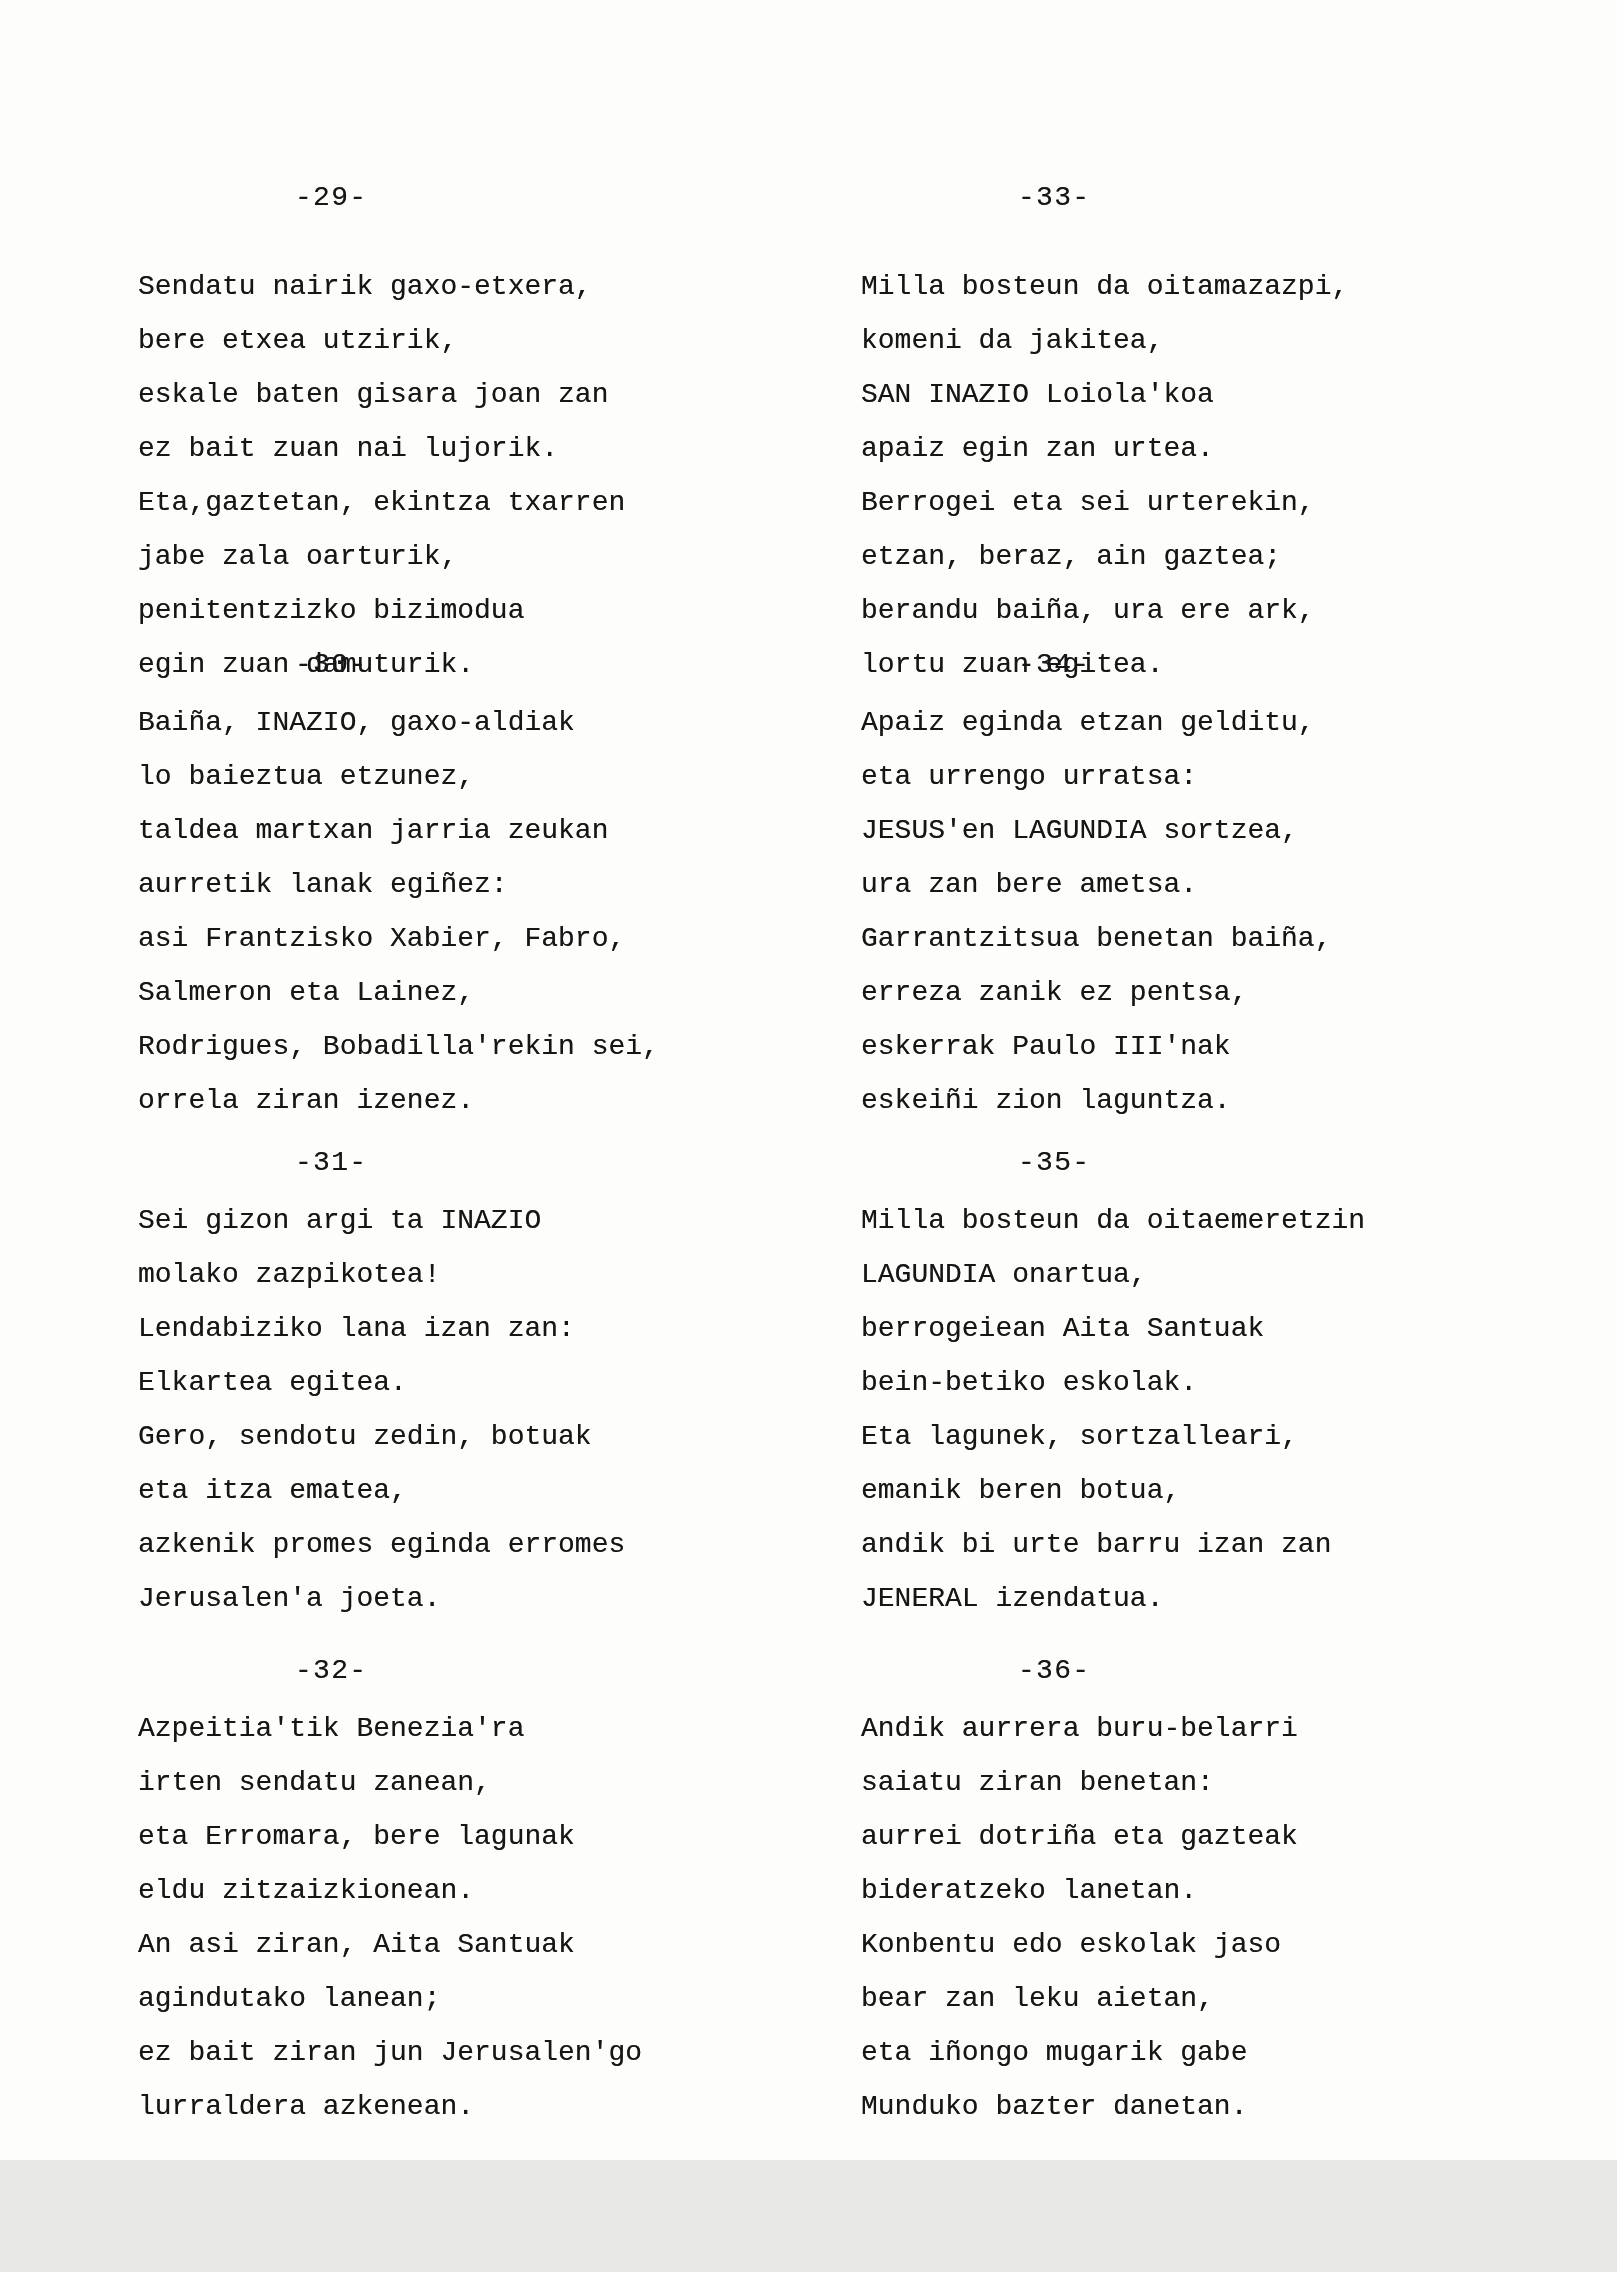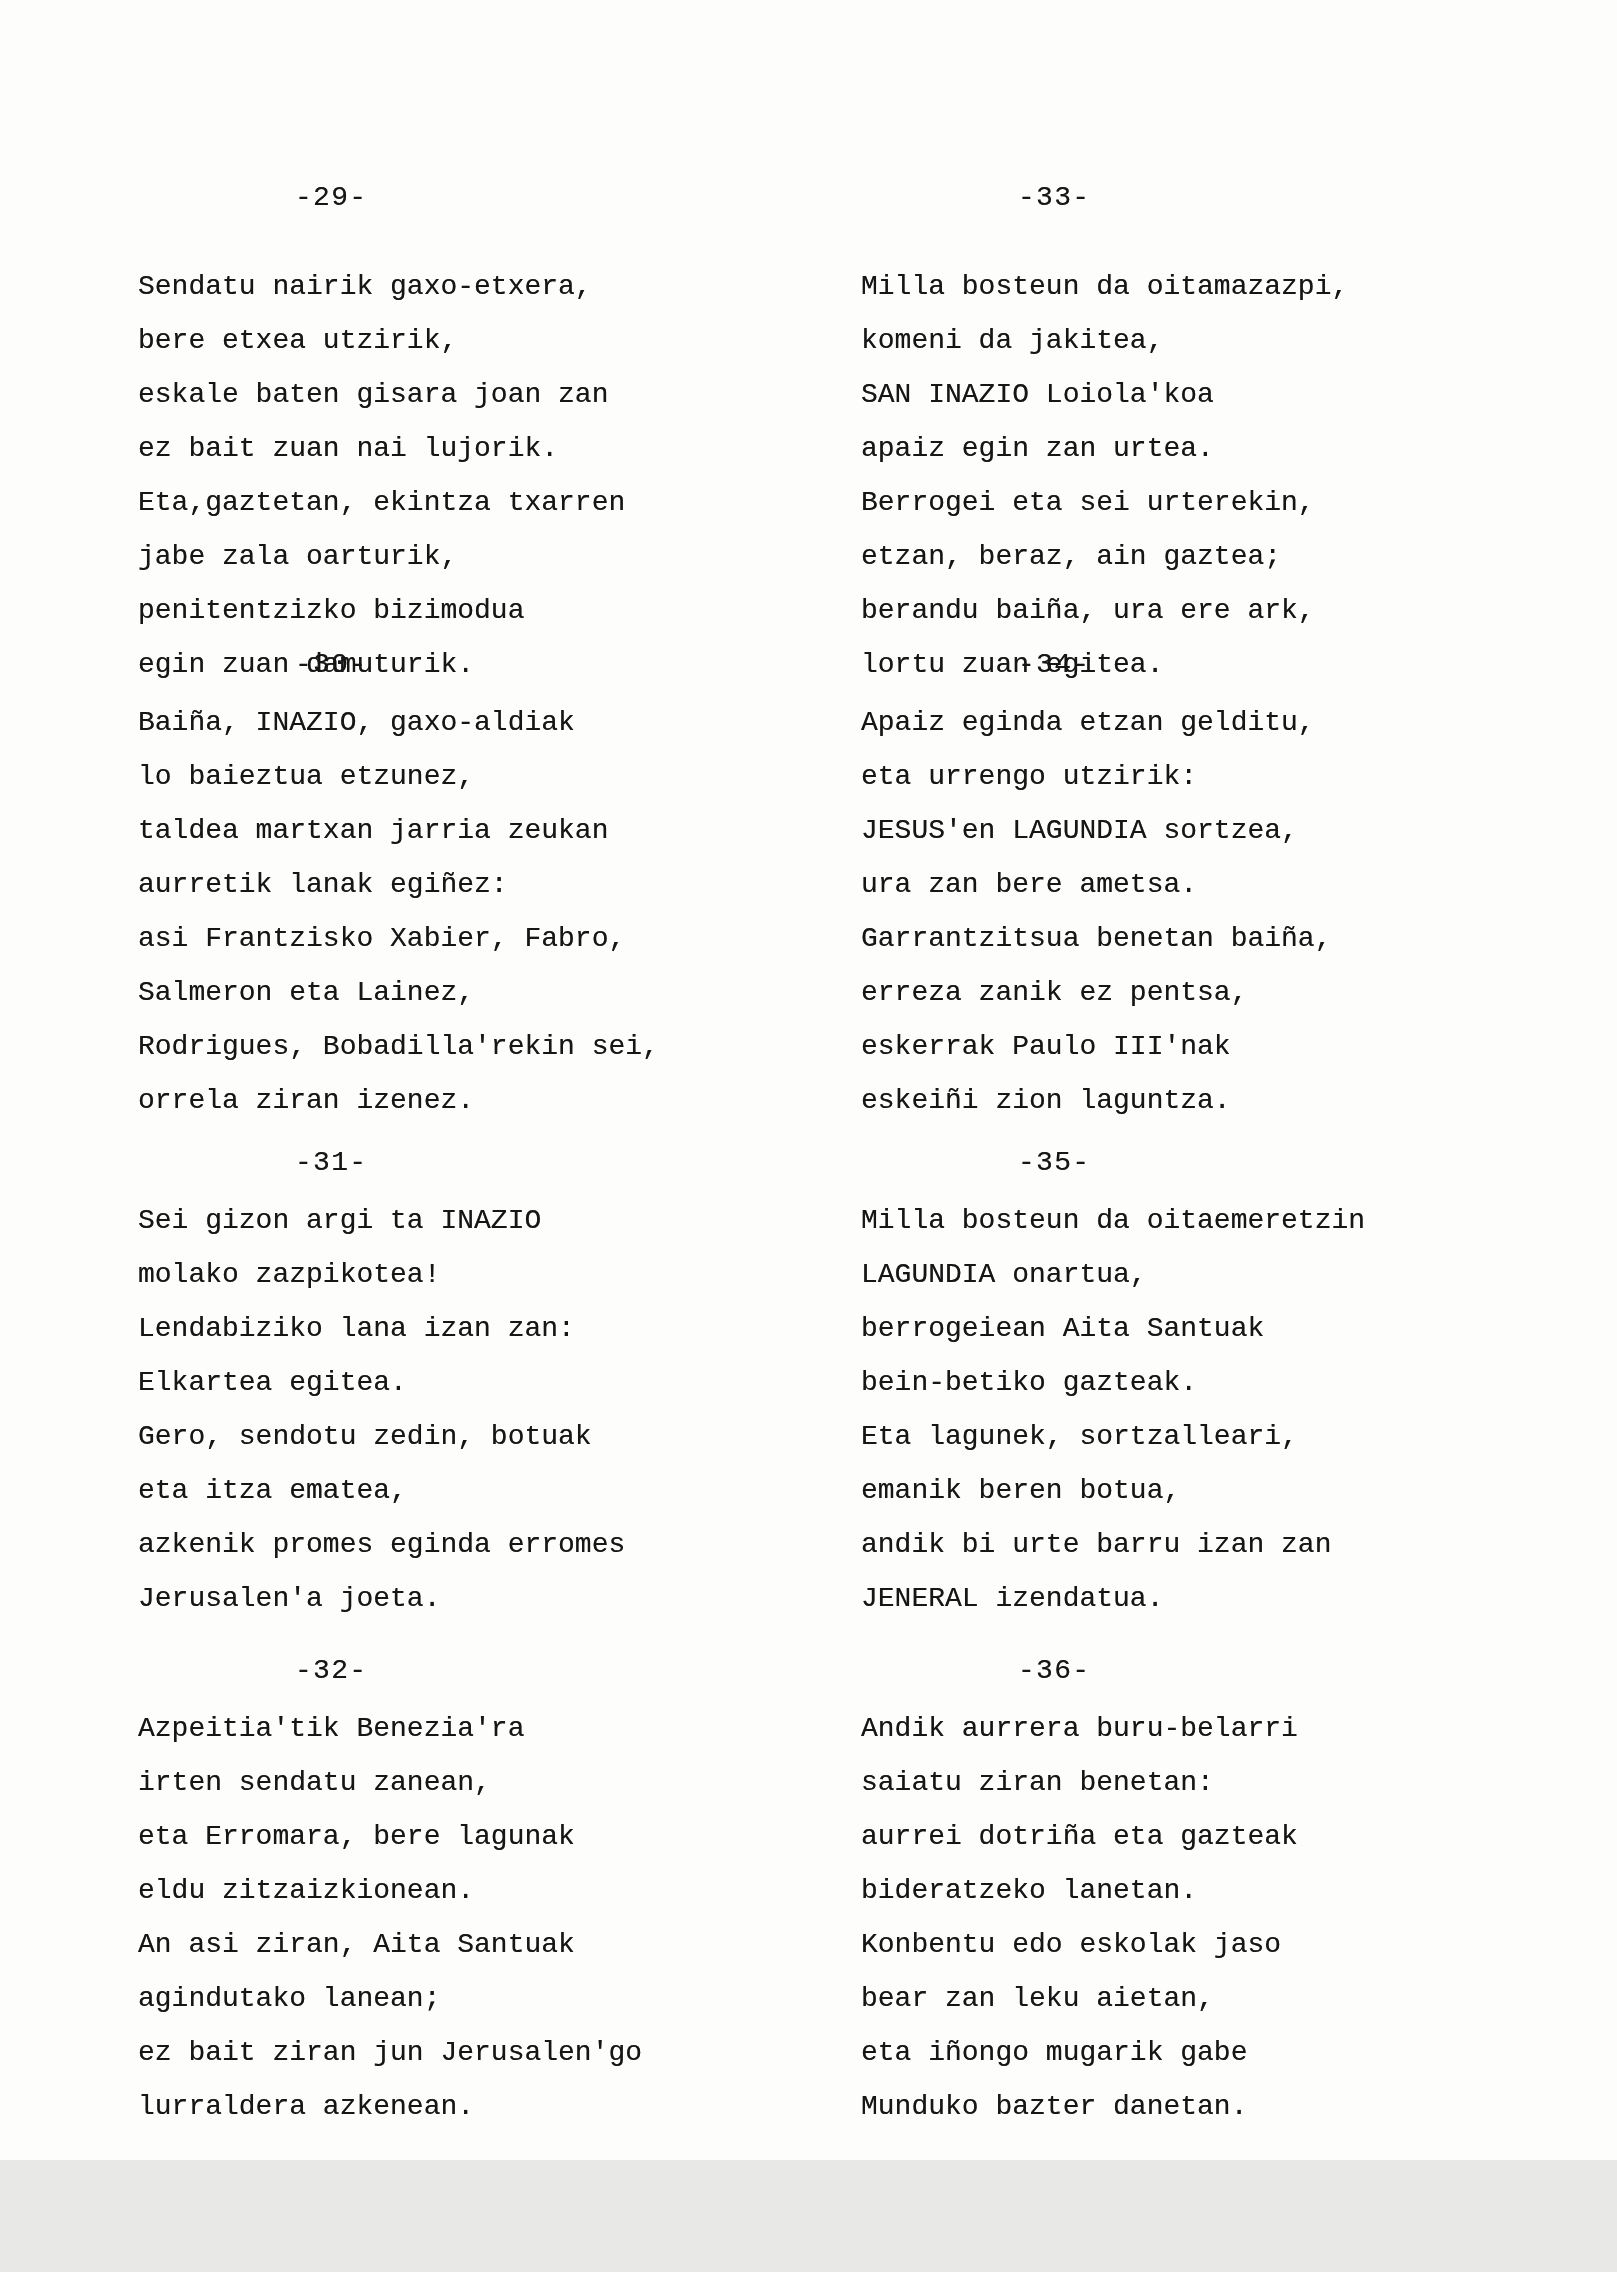--- a/index.html
+++ b/index.html
@@ -107,35 +107,35 @@
     <div class="verse-line">apaiz egin zan urtea.</div>
     <div class="verse-line">Berrogei eta sei urterekin,</div>
     <div class="verse-line">etzan, beraz, ain gaztea;</div>
     <div class="verse-line">berandu baiña, ura ere ark,</div>
     <div class="verse-line">lortu zuan egitea.</div>
   </section>
 
   <section class="stanza col-right row-1">
     <span class="stanza-number">-34-</span>
     <div class="verse-line">Apaiz eginda etzan gelditu,</div>
-    <div class="verse-line">eta urrengo utzirik:</div>
+    <div class="verse-line">eta urrengo urratsa:</div>
     <div class="verse-line">JESUS'en LAGUNDIA sortzea,</div>
     <div class="verse-line">ura zan bere ametsa.</div>
     <div class="verse-line">Garrantzitsua benetan baiña,</div>
     <div class="verse-line">erreza zanik ez pentsa,</div>
     <div class="verse-line">eskerrak Paulo III'nak</div>
     <div class="verse-line">eskeiñi zion laguntza.</div>
   </section>
 
   <section class="stanza col-right row-2">
     <span class="stanza-number">-35-</span>
     <div class="verse-line">Milla bosteun da oitaemeretzin</div>
     <div class="verse-line">LAGUNDIA onartua,</div>
     <div class="verse-line">berrogeiean Aita Santuak</div>
-    <div class="verse-line">bein-betiko gazteak.</div>
+    <div class="verse-line">bein-betiko eskolak.</div>
     <div class="verse-line">Eta lagunek, sortzalleari,</div>
     <div class="verse-line">emanik beren botua,</div>
     <div class="verse-line">andik bi urte barru izan zan</div>
     <div class="verse-line">JENERAL izendatua.</div>
   </section>
 
   <section class="stanza col-right row-3">
     <span class="stanza-number">-36-</span>
     <div class="verse-line">Andik aurrera buru-belarri</div>
     <div class="verse-line">saiatu ziran benetan:</div>

